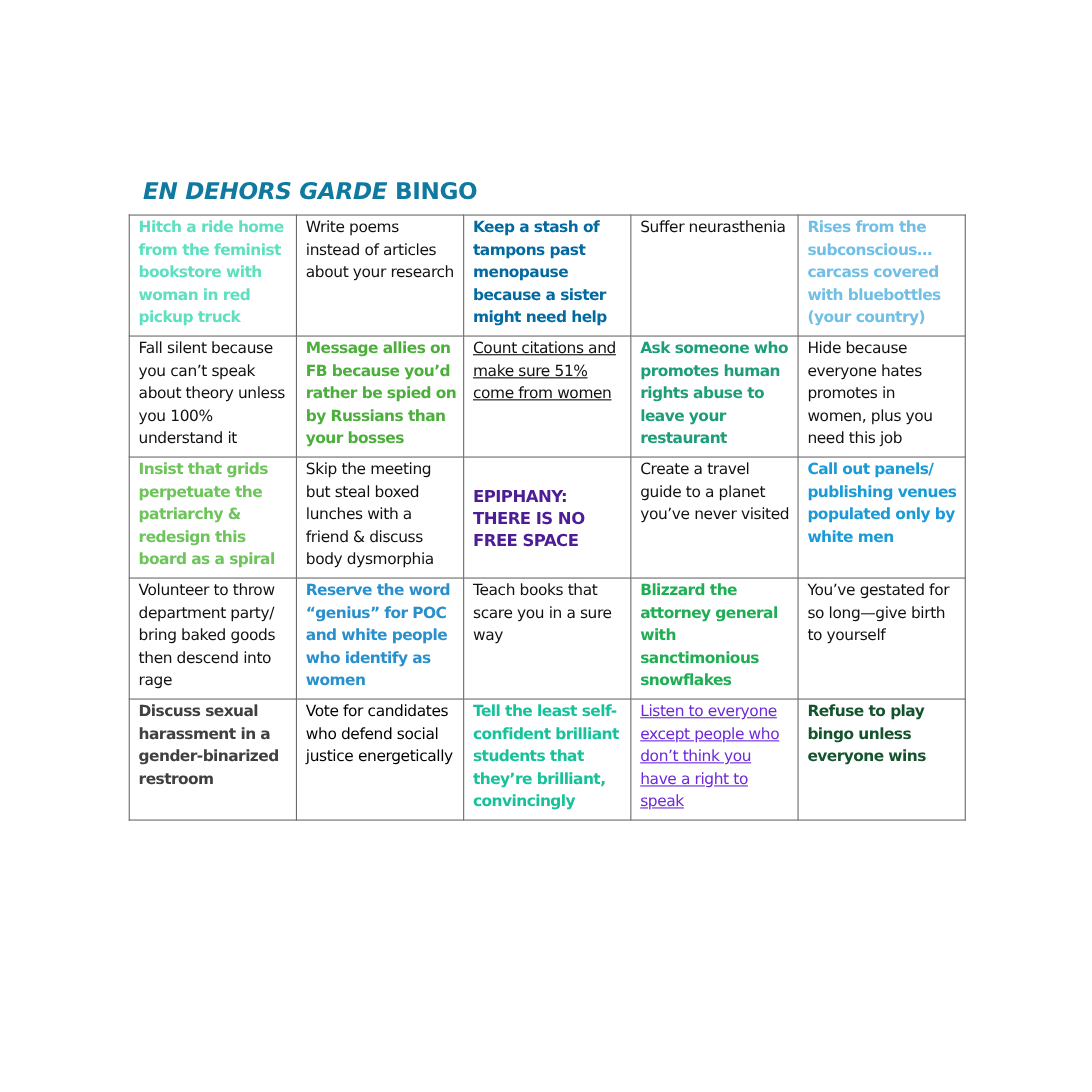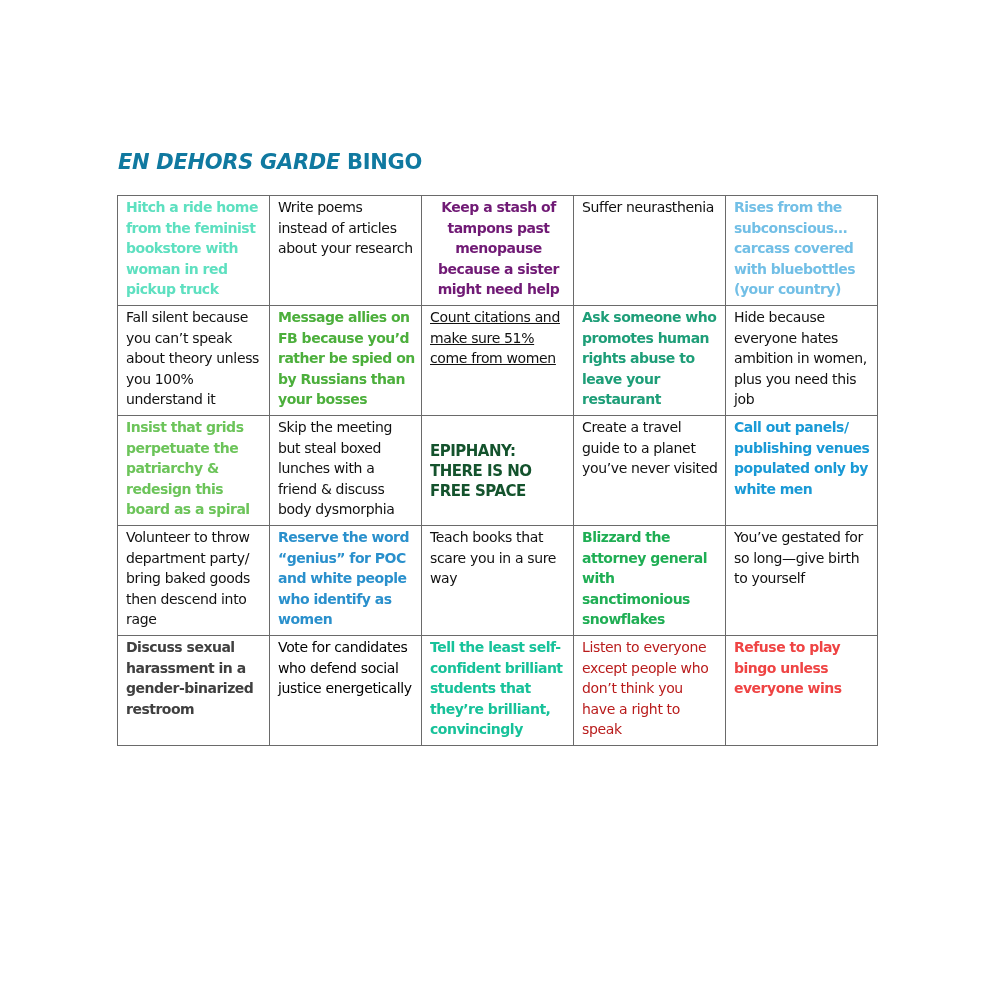--- a/index.html
+++ b/index.html
@@ -2,21 +2,21 @@
 <html><head>
   <meta charset="utf-8">
   <style>
     html, body { margin: 0; padding: 0; background: #ffffff; }
     body { width: 993px; height: 993px; position: relative; overflow: hidden;
            font-family: "DejaVu Sans", sans-serif; }
     .title {
       position: absolute; left: 118px; top: 150px;
       font-family: "DejaVu Sans", sans-serif;
       font-size: 21px; font-weight: bold; color: #1079a0;
-      letter-spacing: -0.3px; margin: 0; white-space: nowrap;
+      letter-spacing: -0.3px; margin: 12px; white-space: nowrap;
     }
     .title .ital { font-style: italic; }
     .board {
       position: absolute; left: 117px; top: 195px;
       border-collapse: collapse; table-layout: fixed;
     }
     .board td {
       width: 152px; height: 110px; box-sizing: border-box;
       border: 1px solid #6a6a6a;
       vertical-align: top; padding: 1px 6px 0 8px;
@@ -35,21 +35,21 @@
 
 <table class="board">
   <tbody>
     <tr>
       <td class="bold" style="color: rgb(94, 224, 192);">
           <span class="cell-text">Hitch a ride home from the feminist bookstore with woman in red pickup truck</span>
         </td>
       <td style="color: rgb(17, 17, 17);">
           <span class="cell-text">Write poems instead of articles about your research</span>
         </td>
-      <td class="bold" style="color: #701a75; text-align: center;">
+      <td class="bold" style="color: #0369a1;">
           <span class="cell-text">Keep a stash of tampons past menopause because a sister might need help</span>
         </td>
       <td style="color: rgb(17, 17, 17);">
           <span class="cell-text">Suffer neurasthenia</span>
         </td>
       <td class="bold" style="color: rgb(114, 191, 230);">
           <span class="cell-text">Rises from the subconscious… carcass covered with bluebottles (your country)</span>
         </td>
     </tr>
     <tr>
@@ -59,31 +59,31 @@
       <td class="bold" style="color: rgb(76, 175, 60);">
           <span class="cell-text">Message allies on FB because you’d rather be spied on by Russians than your bosses</span>
         </td>
       <td style="color: rgb(17, 17, 17); text-decoration: underline;">
           <span class="cell-text">Count citations and make sure 51% come from women</span>
         </td>
       <td class="bold" style="color: rgb(30, 158, 120);">
           <span class="cell-text">Ask someone who promotes human rights abuse to leave your restaurant</span>
         </td>
       <td style="color: rgb(17, 17, 17);">
-          <span class="cell-text">Hide because everyone hates ambition in women, plus you need this job</span>
+          <span class="cell-text">Hide because everyone hates promotes in women, plus you need this job</span>
         </td>
     </tr>
     <tr>
       <td class="bold" style="color: rgb(108, 196, 90);">
           <span class="cell-text">Insist that grids perpetuate the patriarchy &amp; redesign this board as a spiral</span>
         </td>
       <td style="color: rgb(17, 17, 17);">
           <span class="cell-text">Skip the meeting but steal boxed lunches with a friend &amp; discuss body dysmorphia</span>
         </td>
-      <td class="bold center" style="color: #14532d;">
+      <td class="bold center" style="color: #4c1d95;">
           <span class="cell-text">EPIPHANY: THERE IS NO FREE SPACE</span>
         </td>
       <td style="color: rgb(17, 17, 17);">
           <span class="cell-text">Create a travel guide to a planet you’ve never visited</span>
         </td>
       <td class="bold" style="color: rgb(26, 154, 214);">
           <span class="cell-text">Call out panels/ publishing venues populated only by white men</span>
         </td>
     </tr>
     <tr>
@@ -106,21 +106,21 @@
     <tr>
       <td class="bold" style="color: #404040;">
           <span class="cell-text">Discuss sexual harassment in a gender-binarized restroom</span>
         </td>
       <td style="color: #000000;">
           <span class="cell-text">Vote for candidates who defend social justice energetically</span>
         </td>
       <td class="bold" style="color: rgb(23, 194, 154);">
           <span class="cell-text">Tell the least self-confident brilliant students that they’re brilliant, convincingly</span>
         </td>
-      <td style="color: #b91c1c;">
+      <td style="color: #6d28d9; text-decoration: underline;">
           <span class="cell-text">Listen to everyone except people who don’t think you have a right to speak</span>
         </td>
-      <td class="bold" style="color: #ef4444;">
+      <td class="bold" style="color: #14532d;">
           <span class="cell-text">Refuse to play bingo unless everyone wins</span>
         </td>
     </tr>
   </tbody>
 </table>
 
 </body></html>

